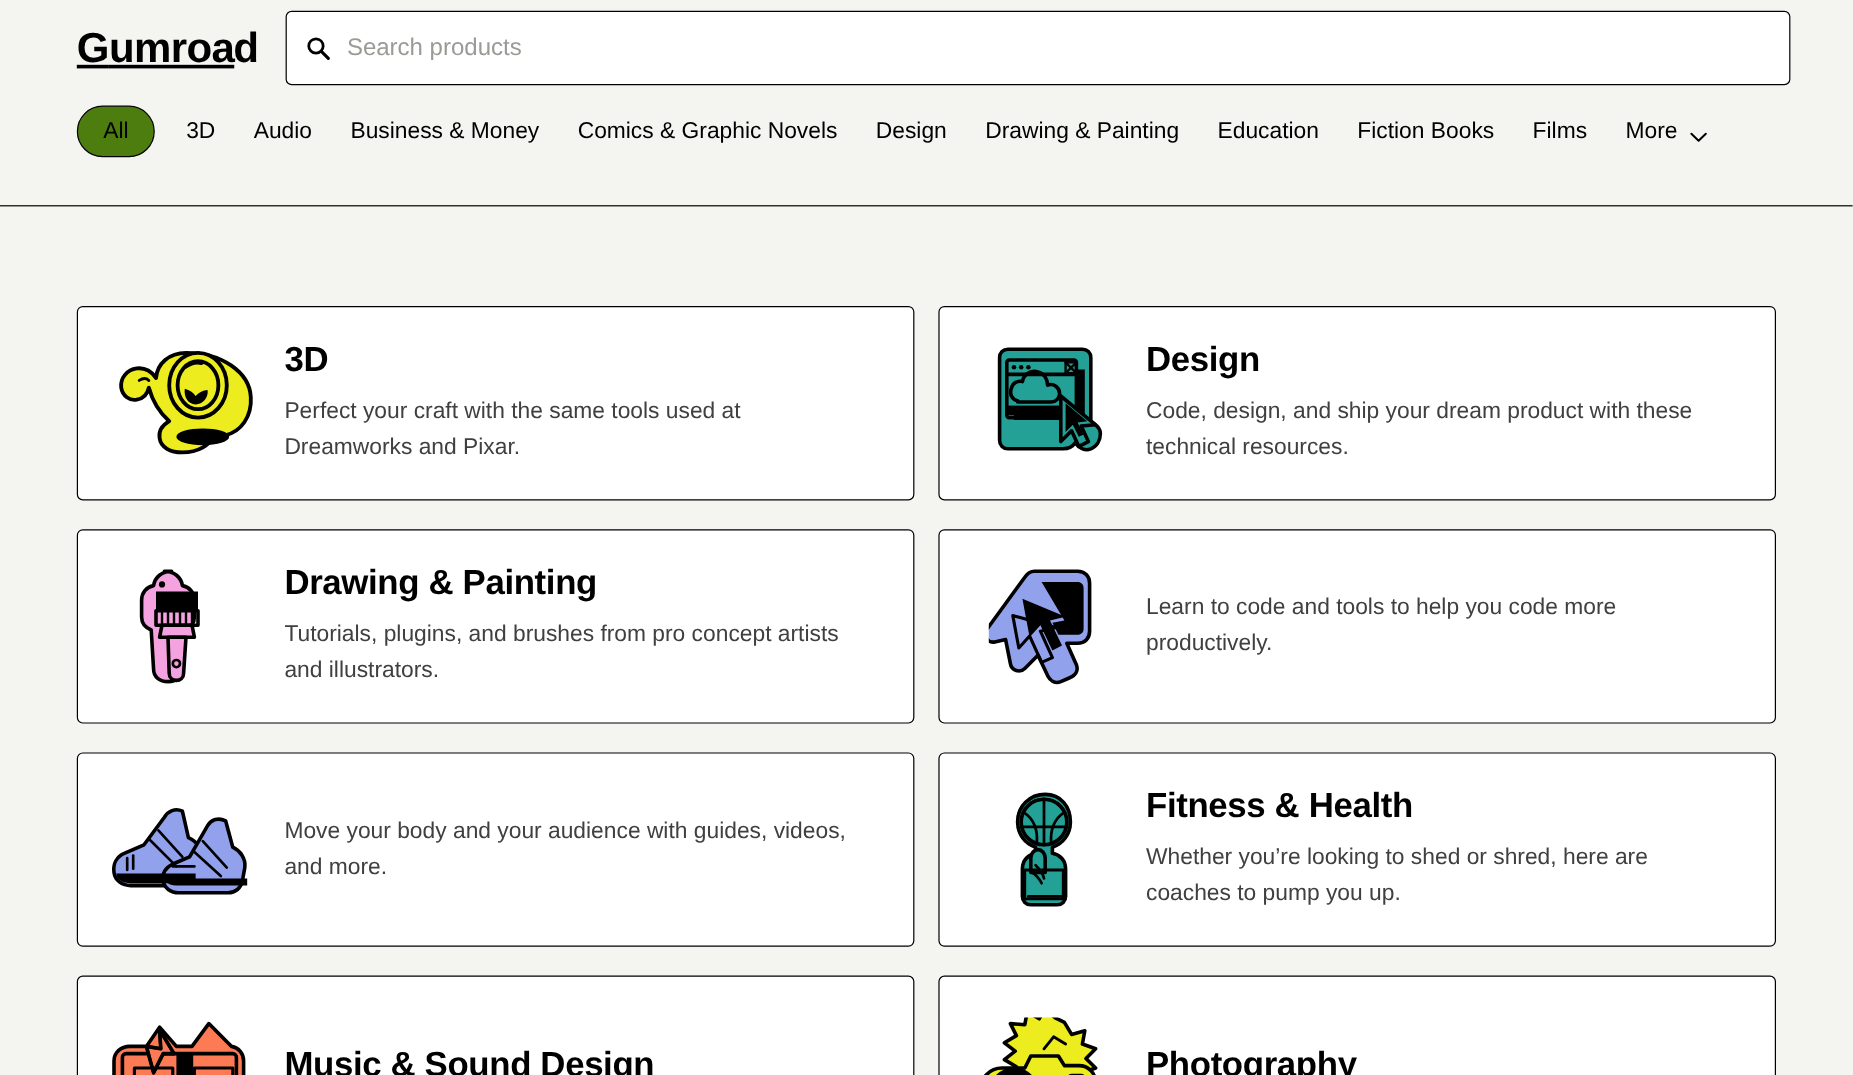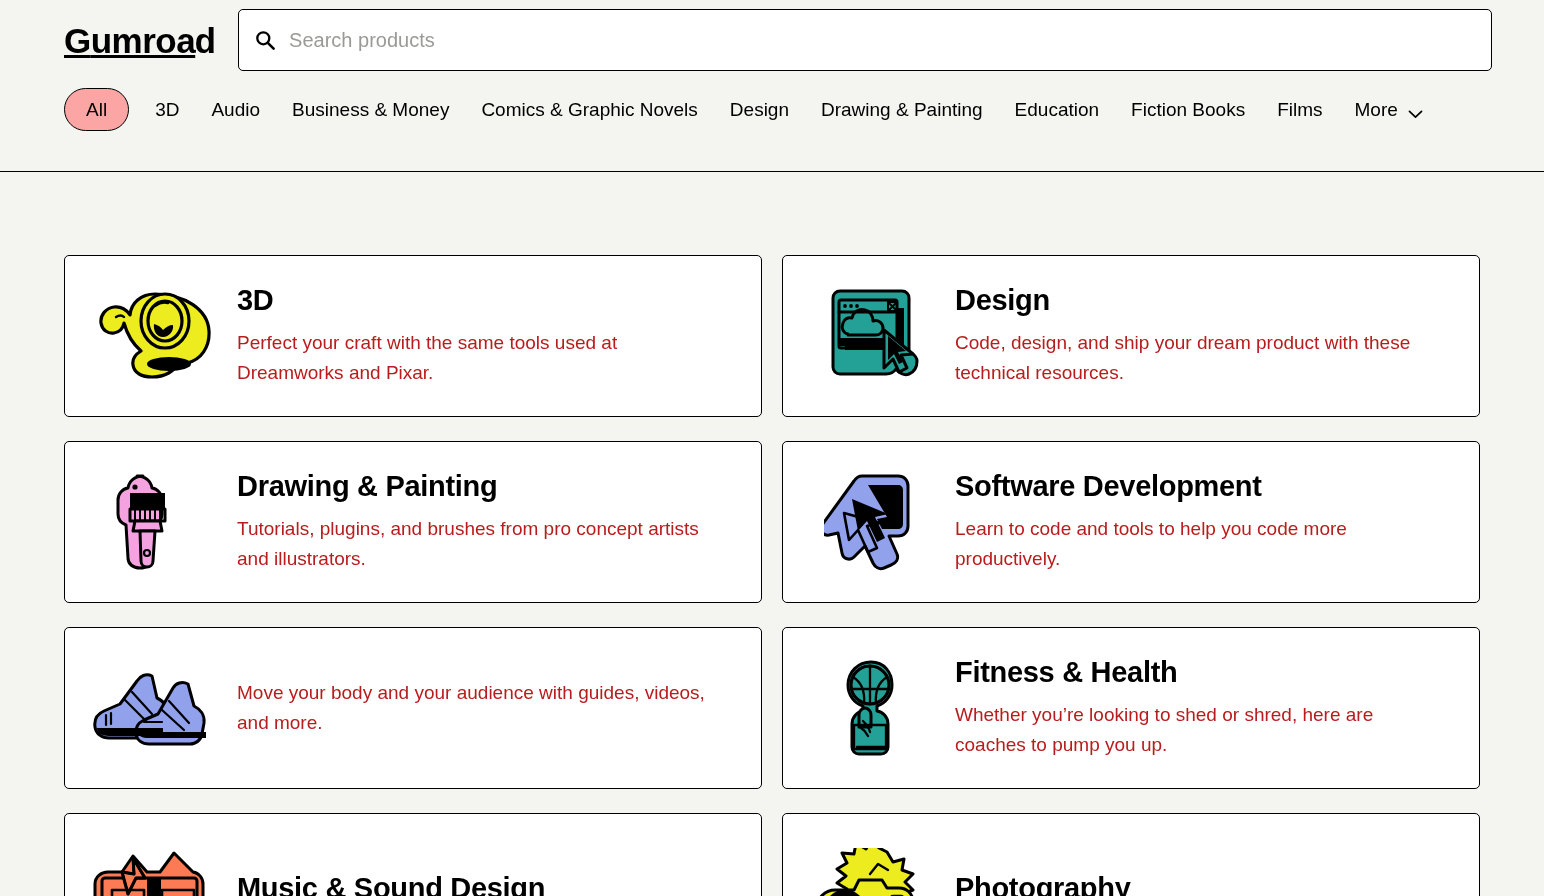--- a/index.html
+++ b/index.html
@@ -99,21 +99,21 @@
     white-space: nowrap;
     padding: 0;
     margin-right: 32px;
     cursor: pointer;
     background: none;
     border: none;
     font-family: "Liberation Sans", sans-serif;
   }
   .nav-item.pill {
     border: 1px solid #000;
-    background: #fca5a5;
+    background: #4d7c0f;
     border-radius: 999px;
     padding: 11px 21px;
     margin-right: 26px;
   }
   .nav-more {
     display: flex;
     align-items: flex-end;
     gap: 10px;
     font-size: 19px;
     cursor: pointer;
@@ -166,21 +166,21 @@
     font-size: 29px;
     font-weight: 700;
     line-height: 1.12;
     letter-spacing: -0.3px;
     margin: 0 0 11px 0;
   }
   .card-desc {
     font-size: 19px;
     line-height: 1.58;
     margin: 0;
-    color: #b91c1c;
+    color: #404040;
   }
 </style>
 </head>
 <body>
 
 <header class="header">
 
   <div class="header-top">
 
     <a class="logo" href="#"><span class="cap">G</span>umroa<span class="flip-d">b</span></a>
@@ -303,21 +303,20 @@
         <svg width="94" height="98" viewBox="0 0 94 98" xmlns="http://www.w3.org/2000/svg">
           <g stroke="#000" stroke-width="3" stroke-linejoin="round" stroke-linecap="round">
             <path fill="#91a1ec" d="M38 3h36c6 0 10 4 10 10v40c0 6-4 10-10 10h-9l8 18c2 5-1 9-6 11l-7 3c-5 2-9-1-11-5l-8-17-11 11c-4 4-11 2-12-4l-4-20-9 2c-6 1-10-5-7-10L30 8c2-3 5-5 8-5z"></path>
             <path fill="#000" stroke="none" d="M44 12h30c3 0 5 2 5 5v34c0 3-2 5-5 5H58l-5-10 10-2-19-32z"></path>
             <path fill="#000" stroke="none" d="M28 26l6 32 9-10 10 21 8-4-10-21 13-3z"></path>
             <path fill="none" d="M20 40l5 27 9-10 10 22 9-4-10-22 13-3z" stroke-width="2.6"></path>
           </g>
         </svg>
       </div>
       <div class="card-body">
-        <h2 class="card-title">Software Development</h2>
         <p class="card-desc">Learn to code and tools to help you code more productively.</p>
       </div>
     </a>
 
     <a class="card" href="#">
       <div class="card-icon">
         <svg width="122" height="76" viewBox="0 0 122 76" xmlns="http://www.w3.org/2000/svg">
           <g stroke="#000" stroke-width="3" stroke-linejoin="round" stroke-linecap="round">
             <path fill="#91a1ec" d="M60 6c-6-3-12 0-15 5L28 34 12 41C5 44 2 50 3 57c1 7 7 11 14 11h44c7 0 12-4 13-10l2-12c1-8-4-15-11-18L60 6z"></path>
             <path fill="#91a1ec" d="M96 14c-6-3-12-1-15 4L66 44l-14 6c-6 3-9 8-8 14 1 6 6 10 13 10h41c6 0 11-4 12-10l2-11c1-8-4-14-10-17L96 14z"></path>

